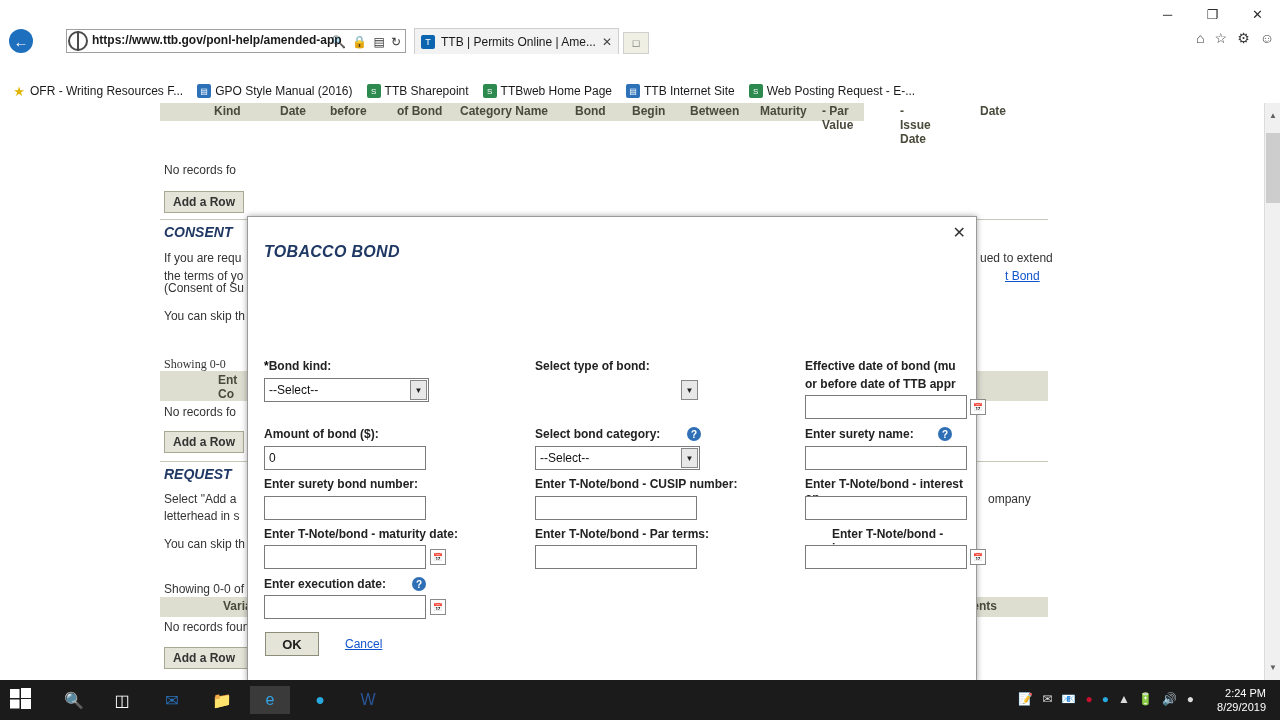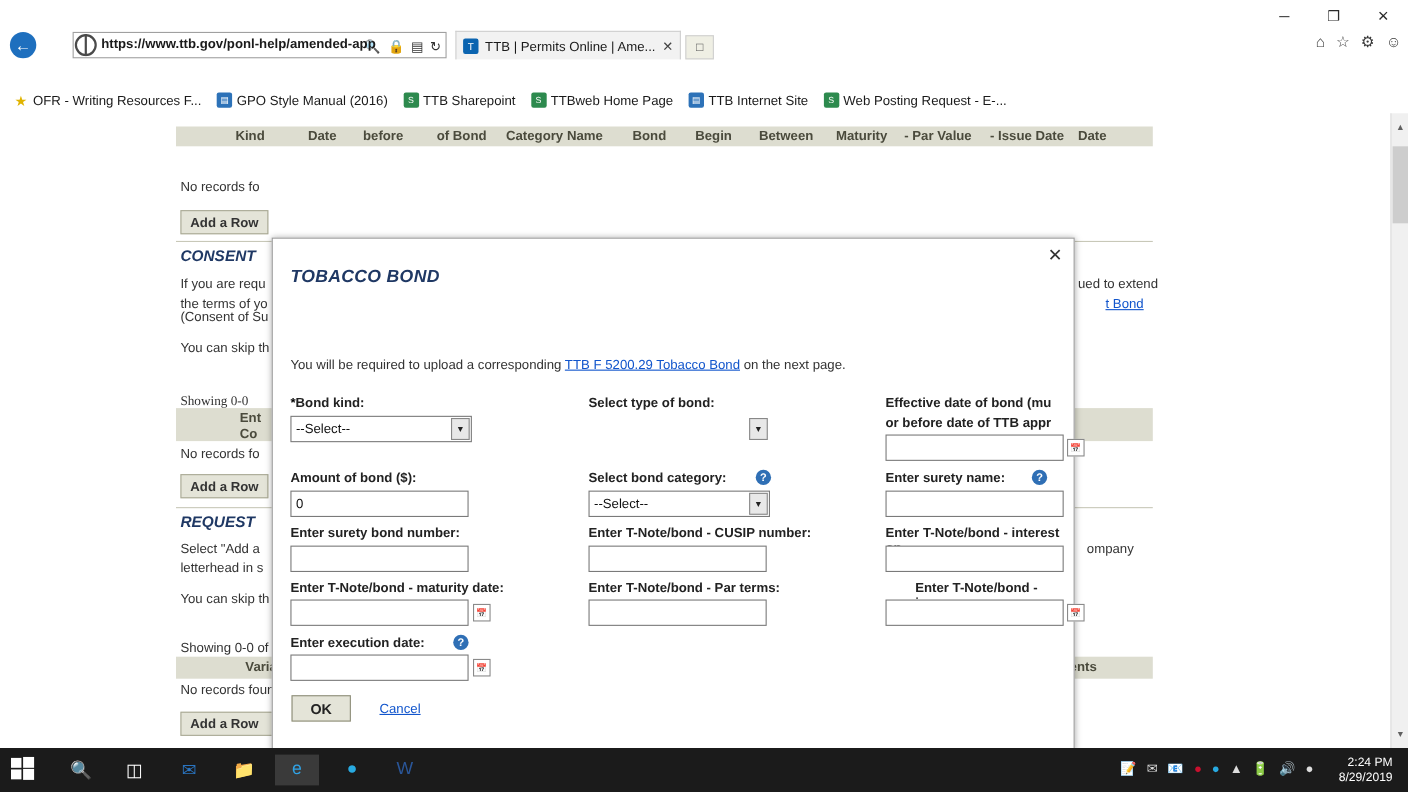--- a/index.html
+++ b/index.html
@@ -252,21 +252,21 @@
     </div>
     <div class="fav">
       <span class="favico green">S</span>
       <span>Web Posting Request - E-...</span>
     </div>
   </div>
 
   <div class="viewport">
     <div class="pagebg">
 
-      <div class="tblhdr" style="left:0px; top:12px; width:888px; height:18px;">
+      <div class="tblhdr" style="left:0px; top:0px; width:704px; height:18px;">
         <span style="position:absolute; left:54px; top:1px;">Kind</span>
         <span style="position:absolute; left:120px; top:1px;">Date</span>
         <span style="position:absolute; left:170px; top:1px;">before</span>
         <span style="position:absolute; left:237px; top:1px;">of Bond</span>
         <span style="position:absolute; left:300px; top:1px;">Category Name</span>
         <span style="position:absolute; left:415px; top:1px;">Bond</span>
         <span style="position:absolute; left:472px; top:1px;">Begin</span>
         <span style="position:absolute; left:530px; top:1px;">Between</span>
         <span style="position:absolute; left:600px; top:1px;">Maturity</span>
         <span style="position:absolute; left:662px; top:1px;">- Par Value</span>
@@ -319,23 +319,20 @@
     </div>
 
     <div class="sidebandL"></div>
     <div class="sidebandR"></div>
 
     <div class="modal">
       <div class="modal-close">✕</div>
       <div class="modal-title">TOBACCO BOND</div>
 
 
-      <div class="modal-p" style="top:105px;">
-        <span>You will be required to upload a corresponding </span><span class="link">TTB F 5200.29 Tobacco Bond</span><span> on the next page.</span>
-      </div>
 
       <div class="fieldlabel" style="left:16px; top:142px;">
         <span class="req">*</span><span>Bond kind:</span>
       </div>
       <select class="sel" style="left:16px; top:161px; width:165px;">
         <option>--Select--</option>
       </select>
       <div class="selarrow" style="left:162px; top:163px;">▼</div>
 
       <div class="fieldlabel" style="left:287px; top:142px;">Select type of bond:</div>

